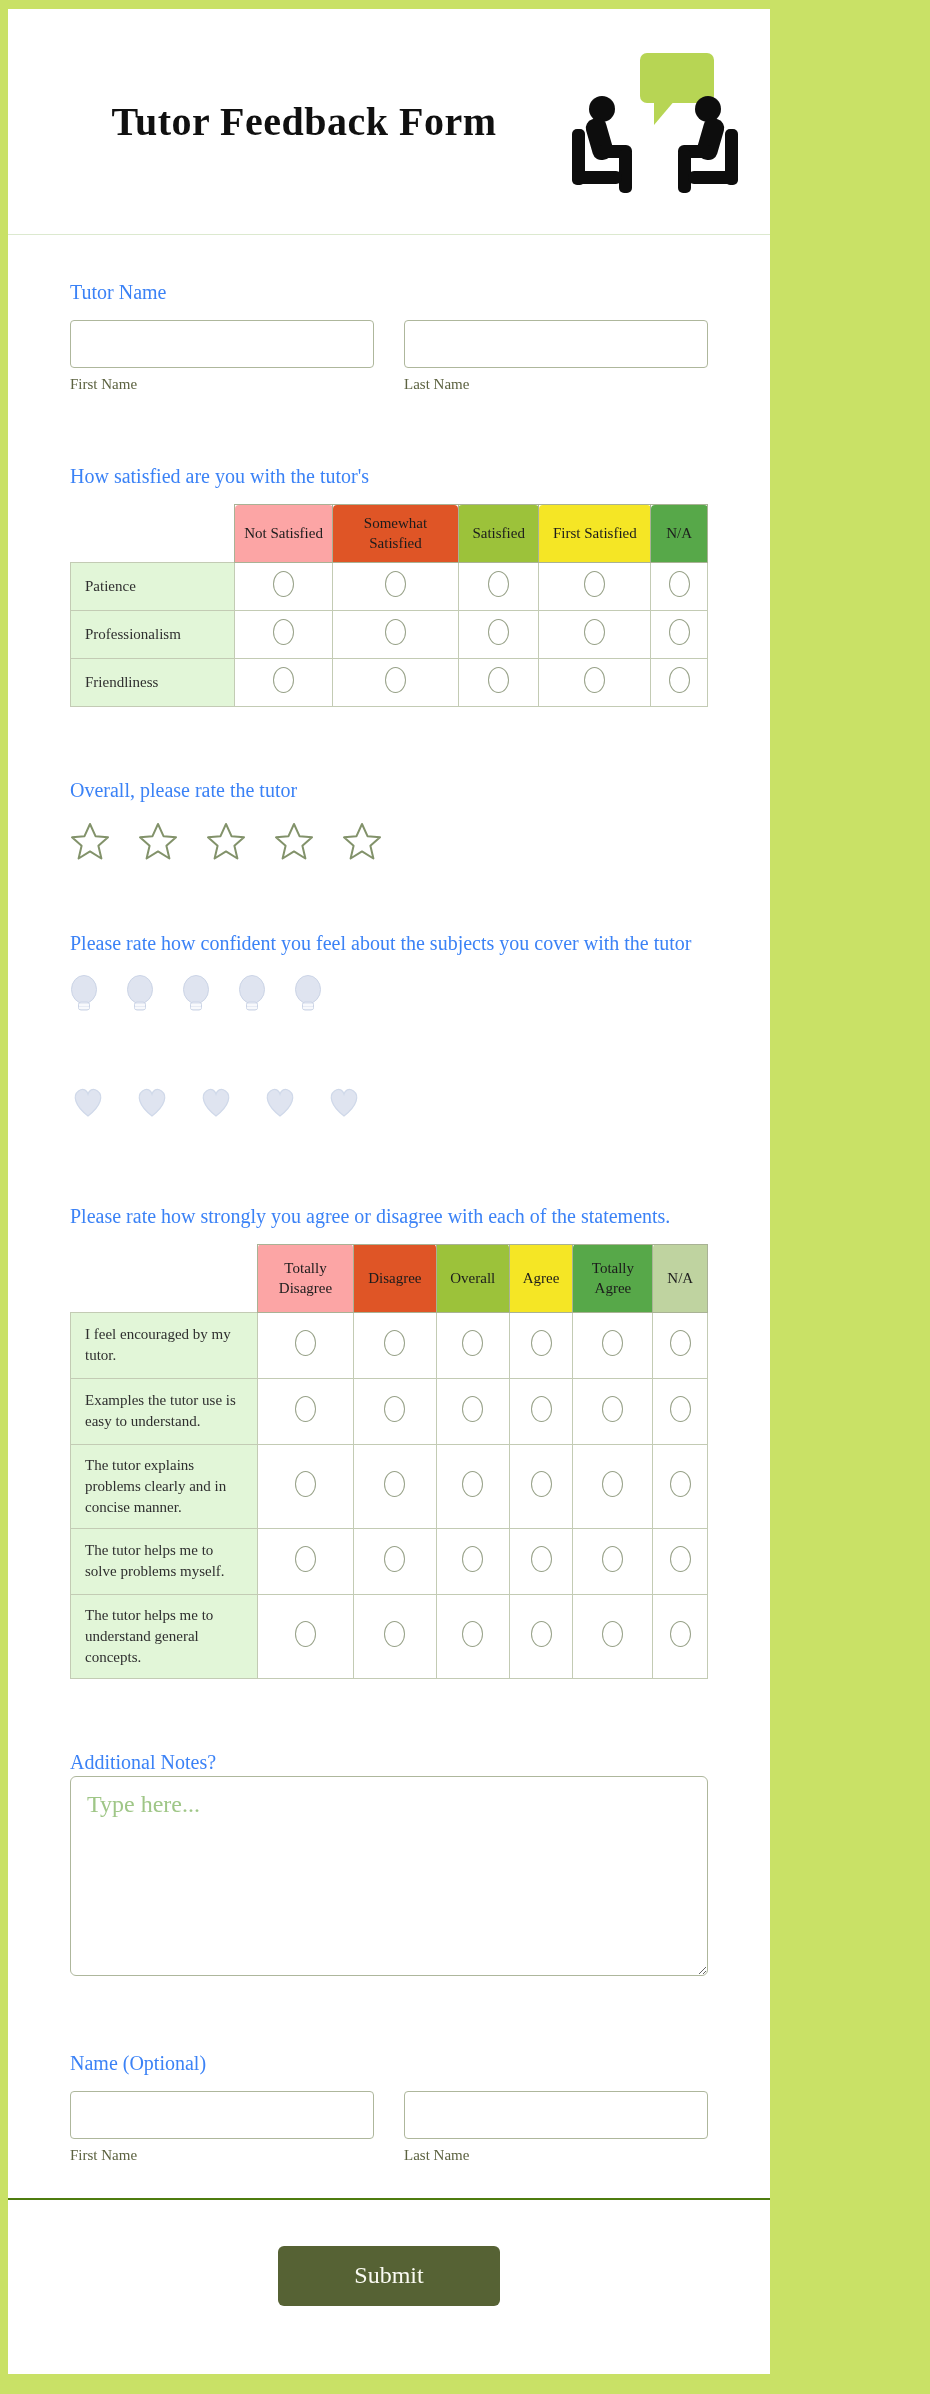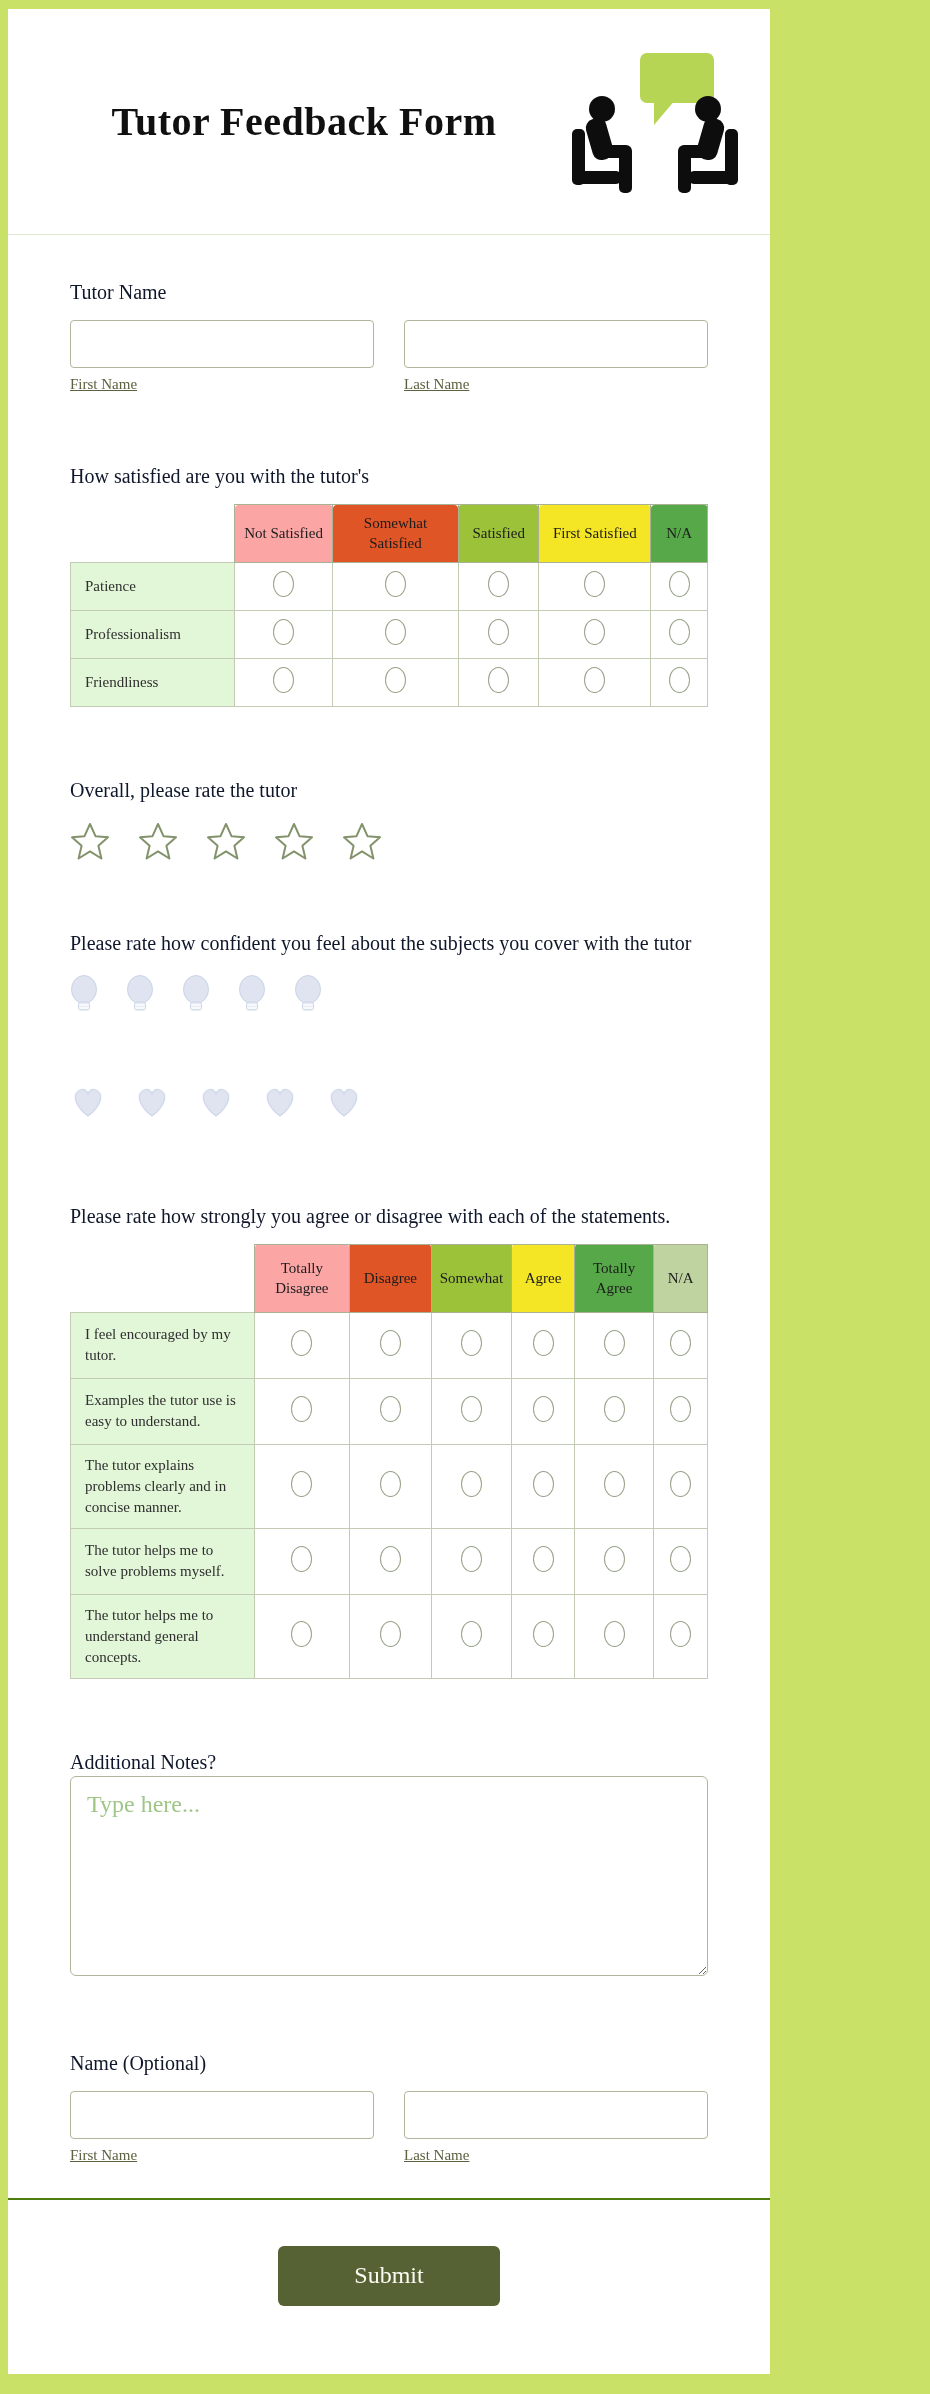--- a/index.html
+++ b/index.html
@@ -31,22 +31,22 @@
   .header-title-wrap { flex: 1; text-align: center; padding-left: 40px; }
   .form-title {
     font-size: 40px;
     font-weight: bold;
     color: #101010;
     letter-spacing: .5px;
   }
   .header-icon { width: 210px; display: flex; justify-content: flex-start; }
   
   .form-body { padding: 46px 62px 0 62px; }
-  .q-label { font-size: 20px; color: #0f172a; }
-  .sub-label { font-size: 15px; color: #5c6240; margin-top: 8px; text-decoration: underline; }
+  .q-label { font-size: 20px; color: #3b82f6; }
+  .sub-label { font-size: 15px; color: #5c6240; margin-top: 8px; }
   .name-row { display: flex; gap: 30px; margin-top: 16px; }
   .name-col { flex: 1; }
   .text-input {
     width: 100%; height: 48px;
     border: 1px solid #aeb79c; border-radius: 4px;
     background: #fff; font-family: inherit; font-size: 17px;
     padding: 0 10px; color: #333; outline: none;
   }
   .section { margin-top: 72px; }
   .section-agreement { margin-top: 86px; }
@@ -325,21 +325,21 @@
               <col style="width:86px">
             <col style="width:76px">
               <col style="width:100px">
               <col style="width:68px">
           </colgroup>
           <thead>
             <tr>
               <th class="corner-cell"></th>
               <th class="col-head c-orange">Totally Disagree</th>
               <th class="col-head c-red">Disagree</th>
-              <th class="col-head c-yg">Somewhat</th>
+              <th class="col-head c-yg">Overall</th>
               <th class="col-head c-yellow">Agree</th>
               <th class="col-head c-green">Totally Agree</th>
               <th class="col-head c-sage">N/A</th>
             </tr>
           </thead>
           <tbody>
             <tr>
               <th class="row-label">I feel encouraged by my tutor.</th>
               <td class="radio-cell"><span class="radio"></span></td>
               <td class="radio-cell"><span class="radio"></span></td>

